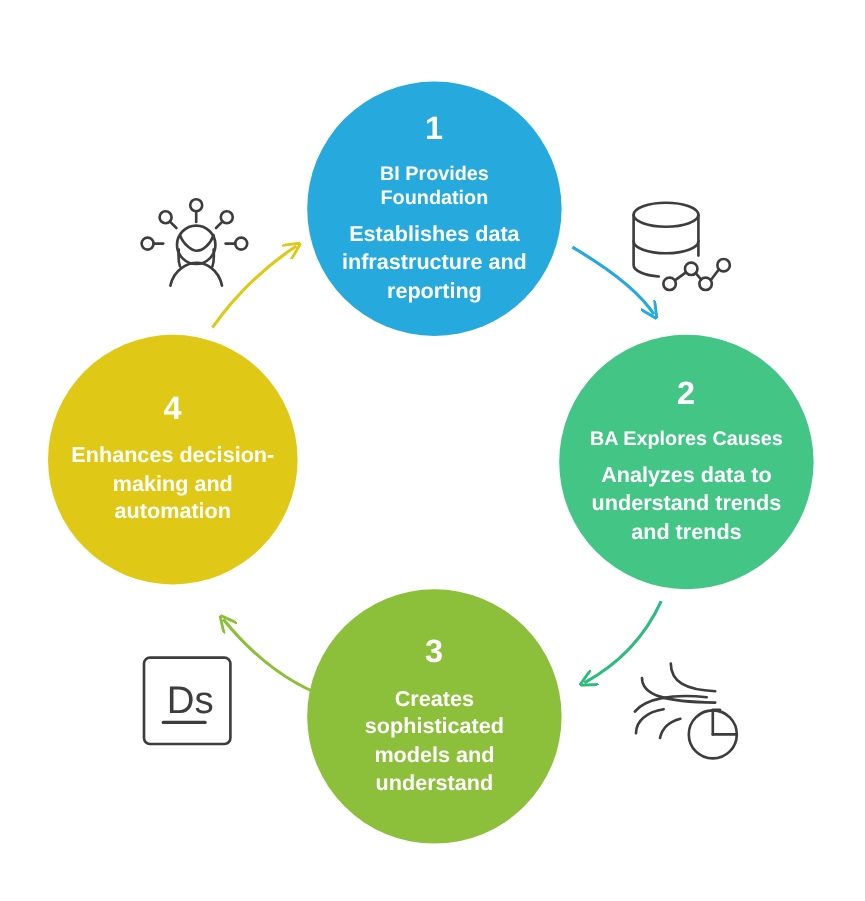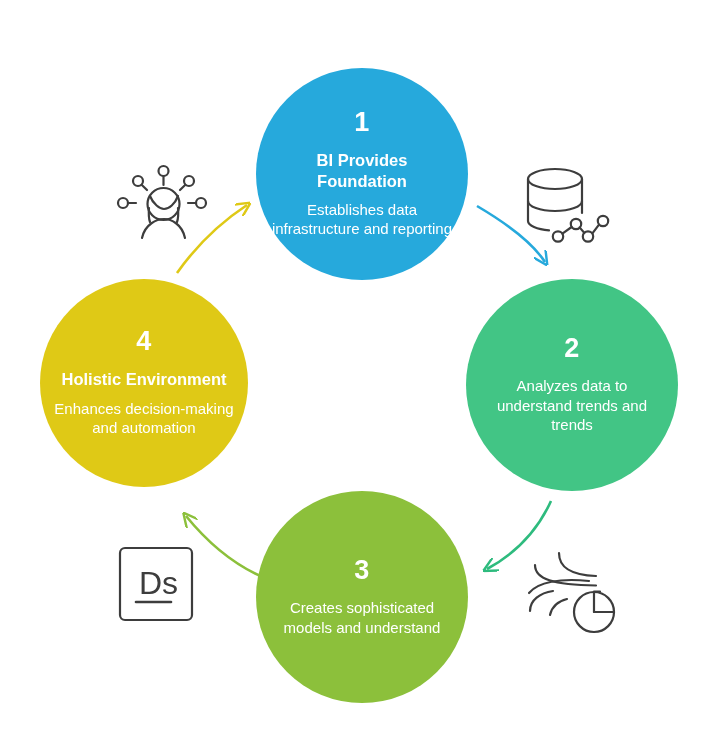--- a/index.html
+++ b/index.html
@@ -42,22 +42,22 @@
     letter-spacing: 0.5px;
   }
   .node-title {
     font-size: 16.5px;
     font-weight: bold;
     line-height: 1.22;
     margin-bottom: 9px;
     padding: 0 16px;
   }
   .node-desc {
-    font-size: 15px;
-    font-weight: normal;
+    font-size: 18px;
+    font-weight: bold;
     line-height: 1.3;
     padding: 0 14px;
   }
   
   #node-1 { left: 256px; top: 68px;  width: 212px; height: 212px; background: #26A9DC; }
   #node-2 { left: 466px; top: 279px; width: 212px; height: 212px; background: #42C585; }
   #node-3 { left: 256px; top: 491px; width: 212px; height: 212px; background: #8CC03B; }
   #node-4 { left: 40px;  top: 279px; width: 208px; height: 208px; background: #DFC916; }
 
   .icon {
@@ -156,27 +156,27 @@
   </svg>
 
   <div class="node" id="node-1" style="background: rgb(38, 169, 220);">
     <div class="node-number">1</div>
     <div class="node-title">BI Provides Foundation</div>
     <div class="node-desc">Establishes data infrastructure and reporting</div>
   </div>
 
   <div class="node" id="node-2" style="background: rgb(66, 197, 133);">
     <div class="node-number">2</div>
+    <div class="node-title">BA Explores Causes</div>
     <div class="node-desc">Analyzes data to understand trends and trends</div>
   </div>
 
   <div class="node" id="node-3" style="background: rgb(140, 192, 59);">
     <div class="node-number">3</div>
     <div class="node-desc">Creates sophisticated models and understand</div>
   </div>
 
   <div class="node" id="node-4" style="background: rgb(223, 201, 22);">
     <div class="node-number">4</div>
-    <div class="node-title">Holistic Environment</div>
     <div class="node-desc">Enhances decision-making and automation</div>
   </div>
 
 </div>
 
 </body></html>

